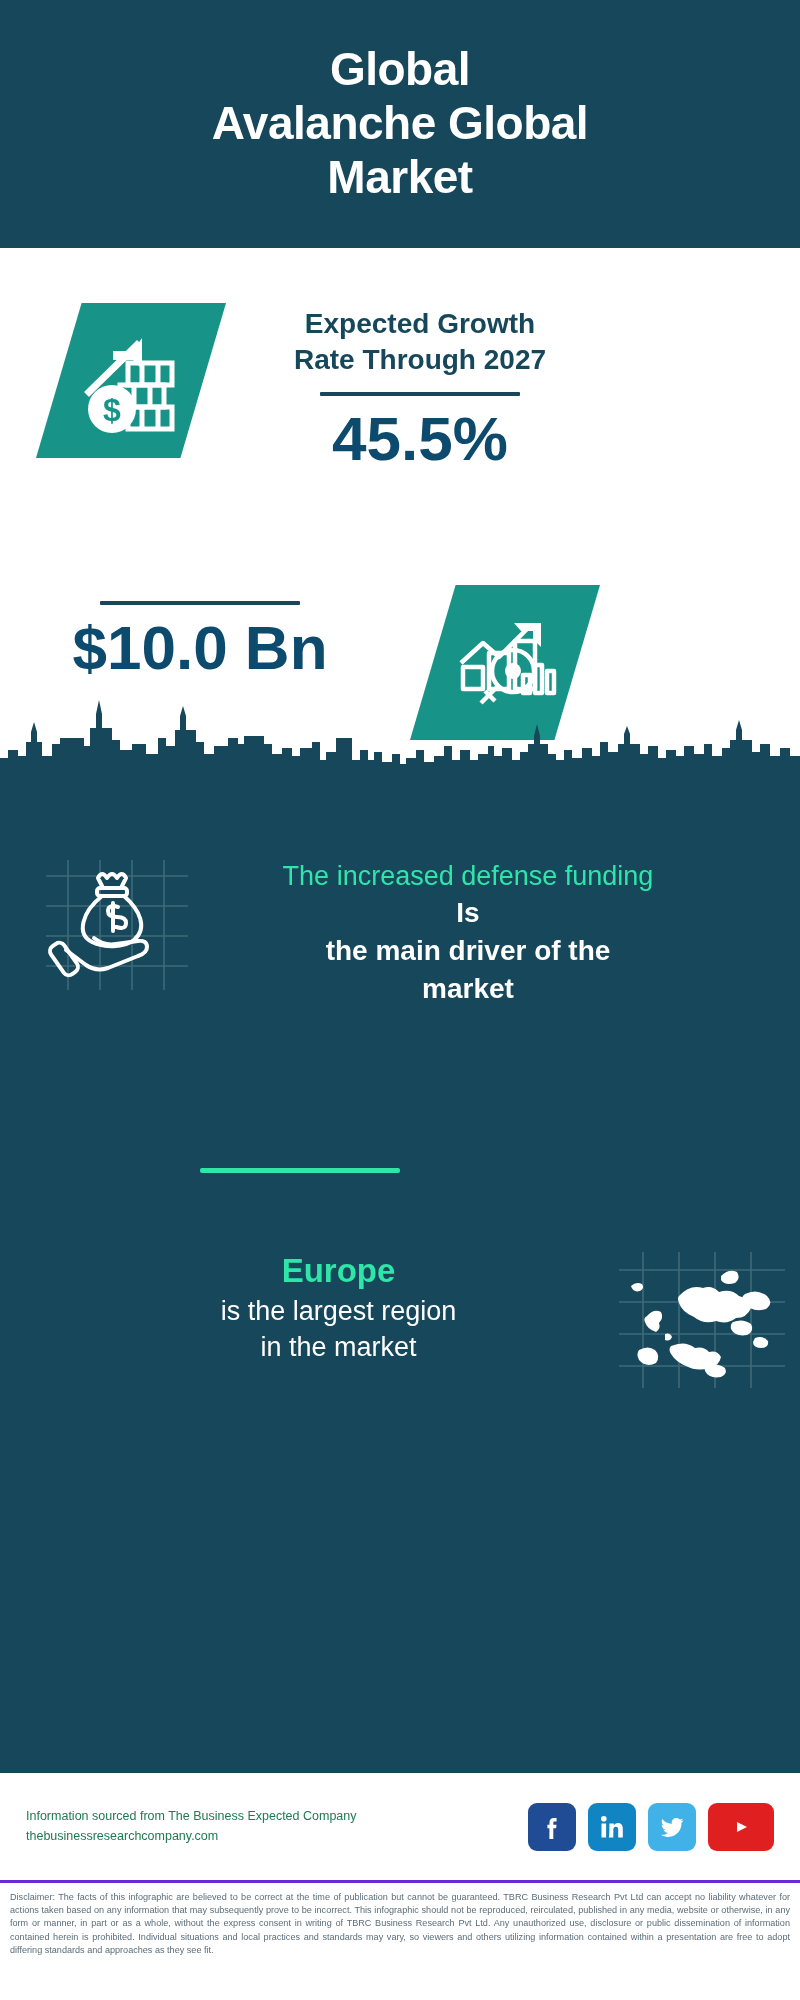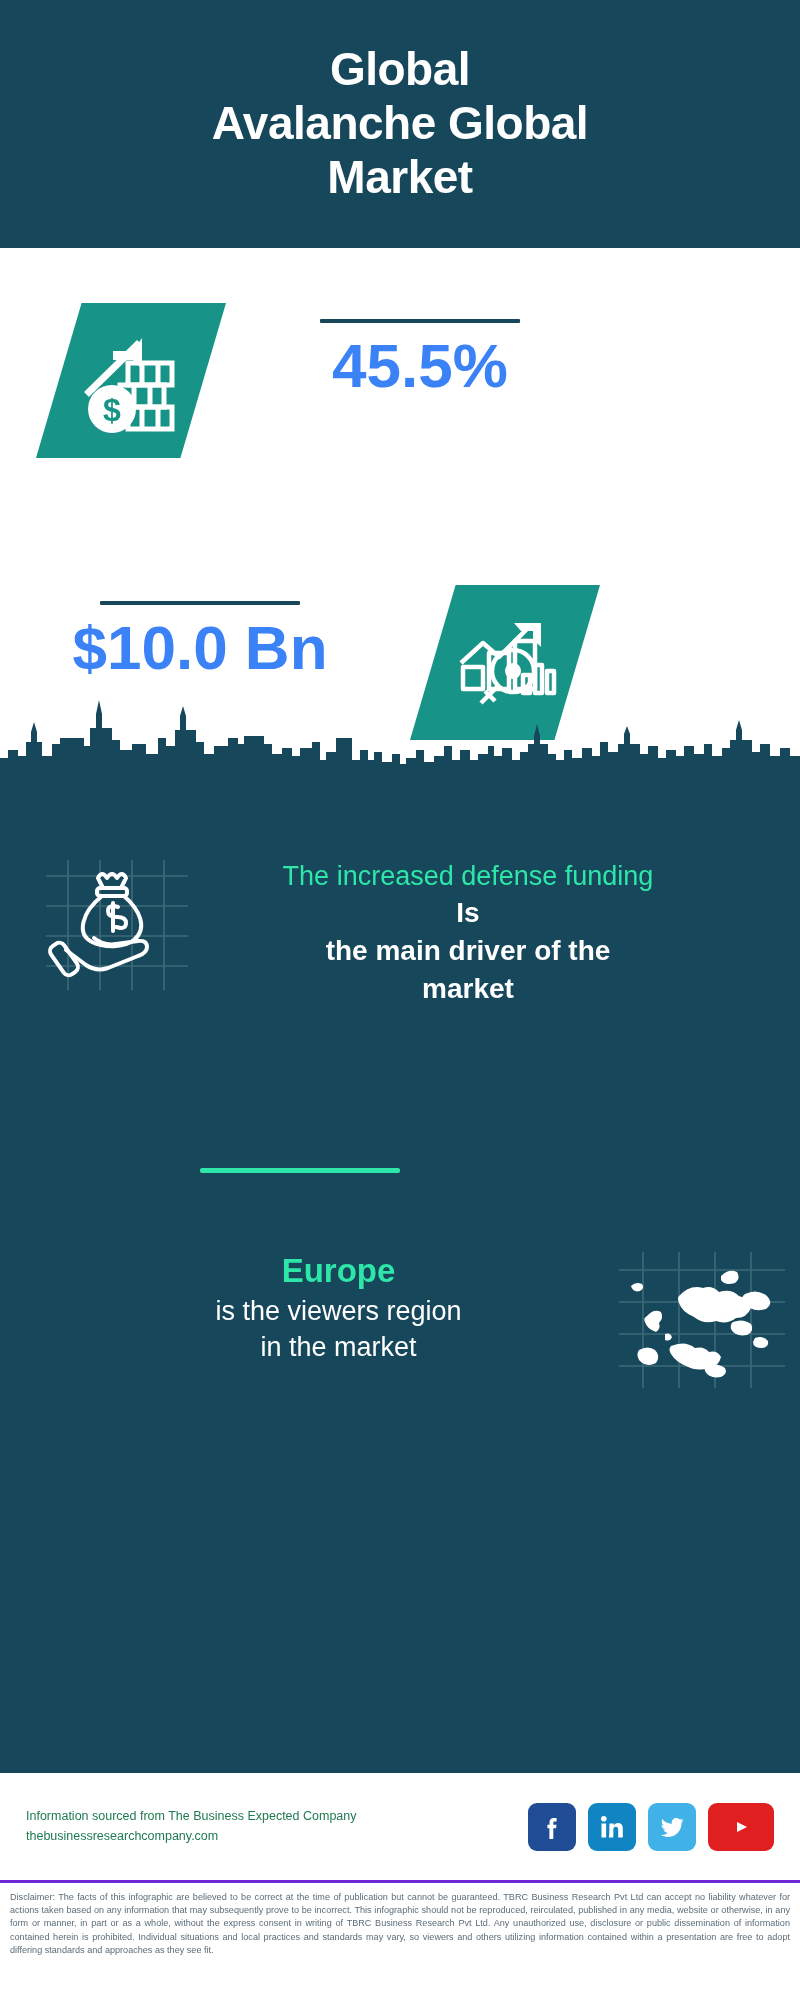--- a/index.html
+++ b/index.html
@@ -49,21 +49,21 @@
   .stat-text .label{
     color:#16475a;font-size:28px;font-weight:bold;line-height:1.3;
     margin:0;
   }
   .stat-text .label .ln{display:block;}
   .rule{
     width:200px;height:4px;background:#16475a;
     margin:13px auto 10px auto;border-radius:1px;
   }
   .stat-text .value{
-    color:#3b82f6;font-size:62px;font-weight:bold;line-height:1.05;margin:0;text-align:center;
+    color:#0c4a6e;font-size:62px;font-weight:bold;line-height:1.05;margin:0;text-align:center;
   }
 
   .growth-text{left:255px;top:58px;width:330px;}
   .size-text{left:30px;top:340px;width:340px;}
 
   
   .dark-body{
     position:relative;width:800px;height:990px;background:#16475a;
   }
   .skyline{
@@ -163,20 +163,24 @@
             <line x1="66" y1="78" x2="66" y2="100"></line>
             <line x1="82" y1="78" x2="82" y2="100"></line>
           </g>
           <circle cx="36" cy="80" r="24" fill="#ffffff"></circle>
           <text x="36" y="92" font-family="Liberation Sans, sans-serif" font-size="32" font-weight="bold" fill="#179387" text-anchor="middle">$</text>
         </svg>
       </span>
     </div>
 
     <div class="stat-text growth-text">
+      <div class="label">
+        <span class="ln">Expected Growth</span>
+        <span class="ln">Rate Through 2027</span>
+      </div>
       <div class="rule"></div>
       <div class="value">45.5%</div>
     </div>
 
     <div class="para size">
       <span>
         <svg width="108" height="100" viewBox="0 0 108 100">
           <g fill="none" stroke="#ffffff" stroke-width="4.5" stroke-linejoin="round">
             <polyline points="10,50 32,30 48,44 76,16"></polyline>
             <polygon points="63,10 90,10 90,34 82,26 82,18 70,18" fill="#ffffff" stroke="none"></polygon>
@@ -242,21 +246,21 @@
         <div class="white-line">market</div>
       </div>
     </div>
 
     <div class="green-rule"></div>
 
     <div class="region-block">
       <div class="region-copy">
         <div class="region-name">Europe</div>
         <div class="region-desc">
-          <span class="ln">is the viewers region</span>
+          <span class="ln">is the largest region</span>
           <span class="ln">in the market</span>
         </div>
       </div>
       <div class="map-grid">
         <span>
           <svg width="170" height="140" viewBox="0 0 170 140">
             <g stroke="#3f6a78" stroke-width="1.6" fill="none">
               <line x1="2" y1="20" x2="168" y2="20"></line>
               <line x1="2" y1="52" x2="168" y2="52"></line>
               <line x1="2" y1="84" x2="168" y2="84"></line>

